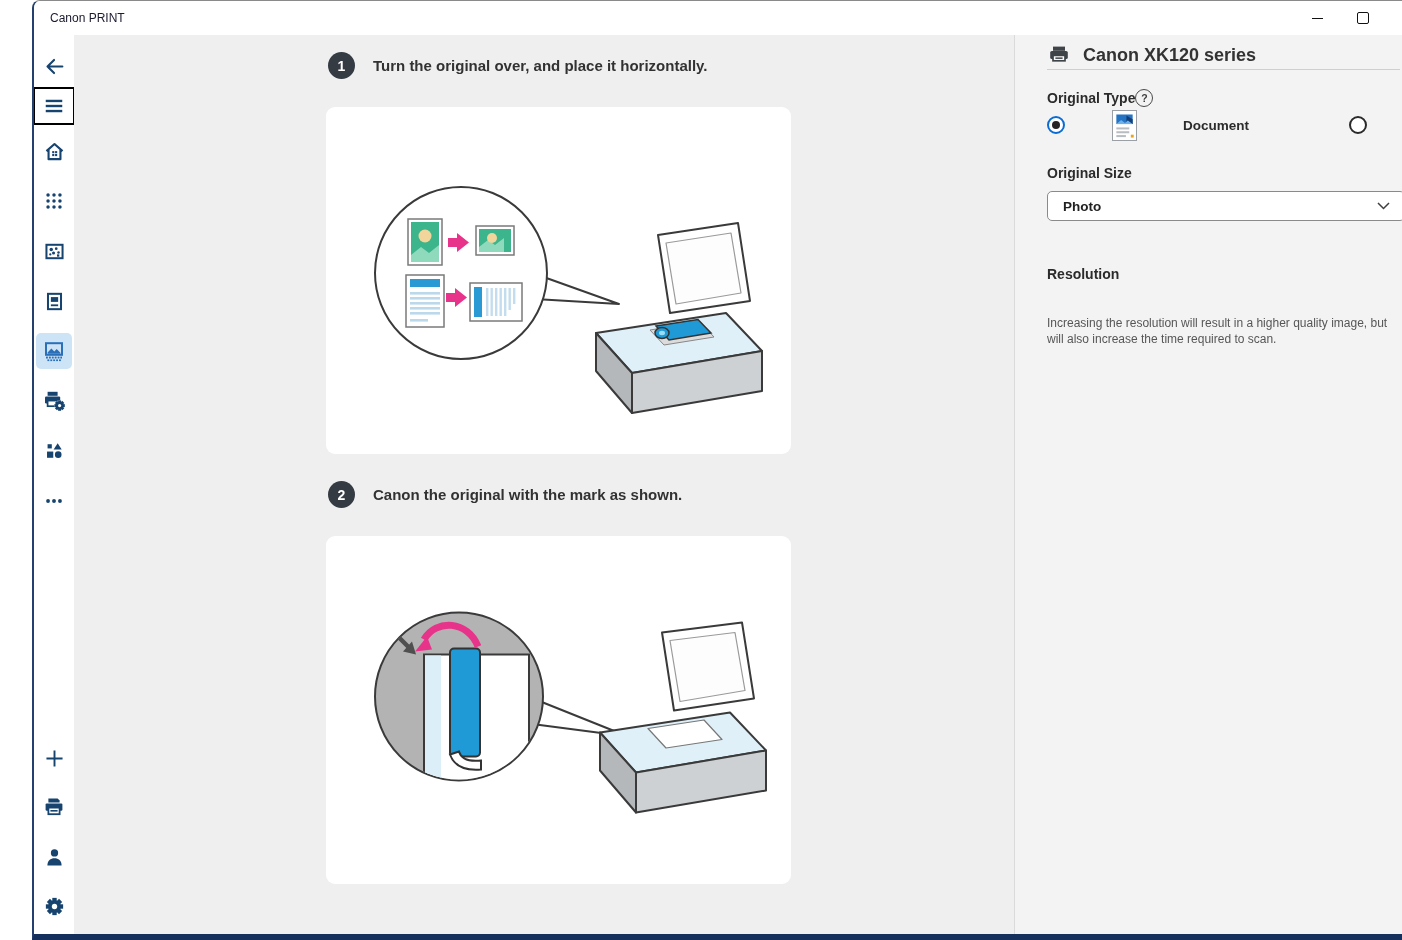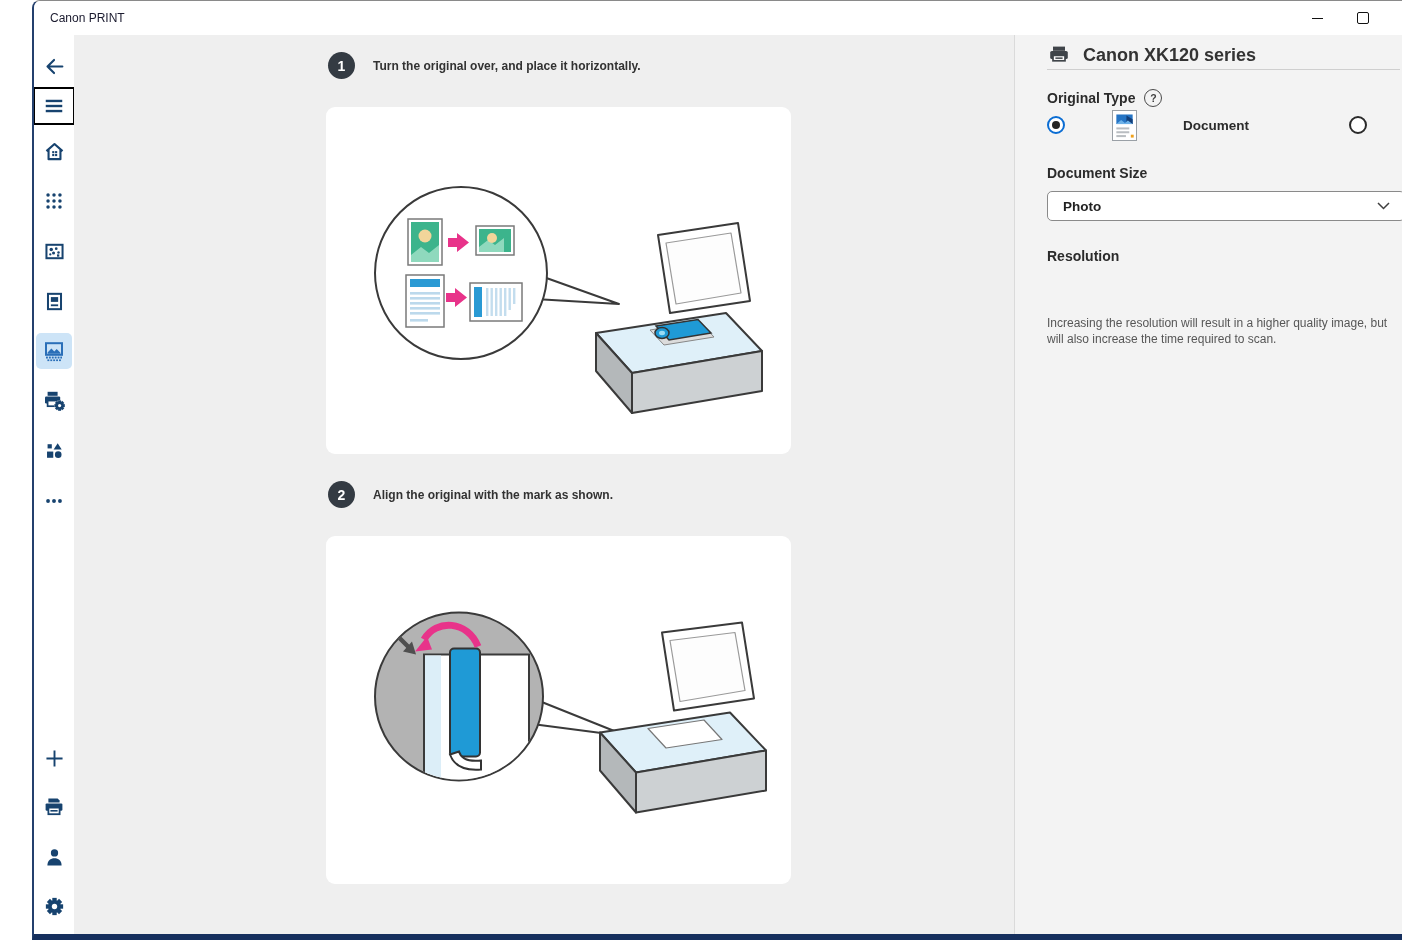--- a/index.html
+++ b/index.html
@@ -17,21 +17,21 @@
   
   .sidebar{position:absolute;left:0;top:34px;width:40px;bottom:0;background:#fff;}
   .side-item{position:absolute;left:0;width:40px;height:36px;display:flex;align-items:center;justify-content:center;cursor:pointer;}
   .side-item.focused{outline:2.5px solid #000;outline-offset:-1px;}
   .side-item.selected{background:#cde4f7;border-radius:5px;left:2px;width:36px;}
   
   .main{position:absolute;left:40px;top:34px;width:940px;bottom:0;background:#efefef;}
   .step-row{position:absolute;display:flex;align-items:center;gap:18px;}
   .step-circle{width:27px;height:27px;border-radius:50%;background:#343b43;color:#fff;font-weight:bold;
     font-size:14px;display:flex;align-items:center;justify-content:center;}
-  .step-text{font-size:12px;font-weight:bold;color:#323232;}
+  .step-text{font-size:15px;font-weight:bold;color:#323232;}
   .card{position:absolute;width:465px;background:#fff;border-radius:9px;}
   .card svg{display:block;width:100%;height:100%;}
   
   .rightpanel{position:absolute;left:980px;top:34px;right:0;bottom:0;background:#f3f3f3;border-left:1px solid #dadada;}
   .rp-header{position:absolute;left:32px;top:8px;display:flex;align-items:center;gap:12px;cursor:pointer;}
   .rp-header-name{font-size:18px;font-weight:bold;color:#333;}
   .rp-divider{position:absolute;left:32px;right:32px;top:34px;border-top:1px solid #cfcfcf;}
   .rp-label{position:absolute;left:32px;font-size:14px;font-weight:bold;color:#2b2b2b;}
   .help-circle{display:inline-flex;width:16px;height:16px;border:1.6px solid #4a4a4a;border-radius:50%;
     align-items:center;justify-content:center;font-size:10.5px;font-weight:bold;color:#3f3f3f;cursor:pointer;}
@@ -285,21 +285,21 @@
         </g>
         <polygon points="324,223 374,215 388,230 338,238" fill="#dcdcdc" stroke="#888" stroke-width="1"></polygon>
         <polygon points="330,219 372,212.5 385,226 343,233" fill="#1f9ad6" stroke="#333" stroke-width="1.5"></polygon>
         <ellipse cx="336" cy="226" rx="7" ry="5.5" fill="#1f9ad6" stroke="#333" stroke-width="1.5"></ellipse>
         <ellipse cx="336" cy="226" rx="3" ry="2.2" fill="#9adcf5"></ellipse>
       </svg>
     </div>
 
     <div class="step-row" style="left:254px;top:446px">
       <div class="step-circle">2</div>
-      <div class="step-text">Align the original with the mark as shown.</div>
+      <div class="step-text">Canon the original with the mark as shown.</div>
     </div>
 
     <div class="card" style="left:252px;top:501px;height:348px">
       <svg viewBox="0 0 465 347">
         <defs>
             <clipPath id="c2">
               <circle cx="133" cy="160" r="83"></circle>
             </clipPath>
           </defs>
         <polygon points="212,164 302,200 210,188" fill="#fff" stroke="#3a3a3a" stroke-width="2" stroke-linejoin="round"></polygon>
@@ -337,21 +337,21 @@
           <rect x="6" y="3.6" width="12" height="4.2"></rect>
           <rect x="3.2" y="8" width="17.6" height="8" rx="1.6"></rect>
           <rect x="6" y="12.4" width="12" height="5.4" fill="#fff" stroke="#3f4449" stroke-width="1.7"></rect>
           <rect x="8.4" y="14.4" width="7.2" height="1.5"></rect>
         </g>
       </svg>
       <span class="rp-header-name">Canon XK120 series</span>
     </div>
     <div class="rp-divider"></div>
 
-    <div class="rp-label" style="top:54px;display:flex;align-items:center;gap:9px">
+    <div class="rp-label" style="top:54px;display:flex;align-items:center;">
       <span>Original Type</span>
       <span class="help-circle">?</span>
     </div>
 
     <div class="radio-row">
       <span class="radio-outer sel">
           <span class="radio-dot"></span>
         </span>
       <svg class="thumb" style="margin-left:15px" width="23" height="29" viewBox="0 0 24 30">
         <rect x="0" y="0" width="24" height="30" fill="#fff"></rect>
@@ -375,27 +375,27 @@
             <circle cx="14.6" cy="16.4" r="2.8"></circle>
           <circle cx="9.4" cy="16.4" r="2.8"></circle>
             <circle cx="7.8" cy="11.7" r="2.8"></circle>
             <circle cx="20.8" cy="5.4" r="1.3"></circle>
         </g>
         <circle cx="12" cy="12.9" r="1.7" fill="#ed6c1e"></circle>
       </svg>
       <span class="opt-label" style="margin-left:14px">Canon</span>
     </div>
 
-    <div class="rp-label" style="top:130px">Document Size</div>
+    <div class="rp-label" style="top:130px">Original Size</div>
     <div class="select" style="top:156px">
       <span class="select-value">Photo</span>
       <svg class="chev" width="13" height="8" viewBox="0 0 13 8">
         <polyline points="1,1 6.5,6.5 12,1" fill="none" stroke="#3f3f3f" stroke-width="1.5"></polyline>
       </svg>
     </div>
 
-    <div class="rp-label" style="top:213px">Resolution</div>
+    <div class="rp-label" style="top:231px">Resolution</div>
 
     <div class="rp-note">Increasing the resolution will result in a higher quality image, but will also increase the time required to scan.</div>
 
   </div>
 
 </div>
 
 </body></html>

